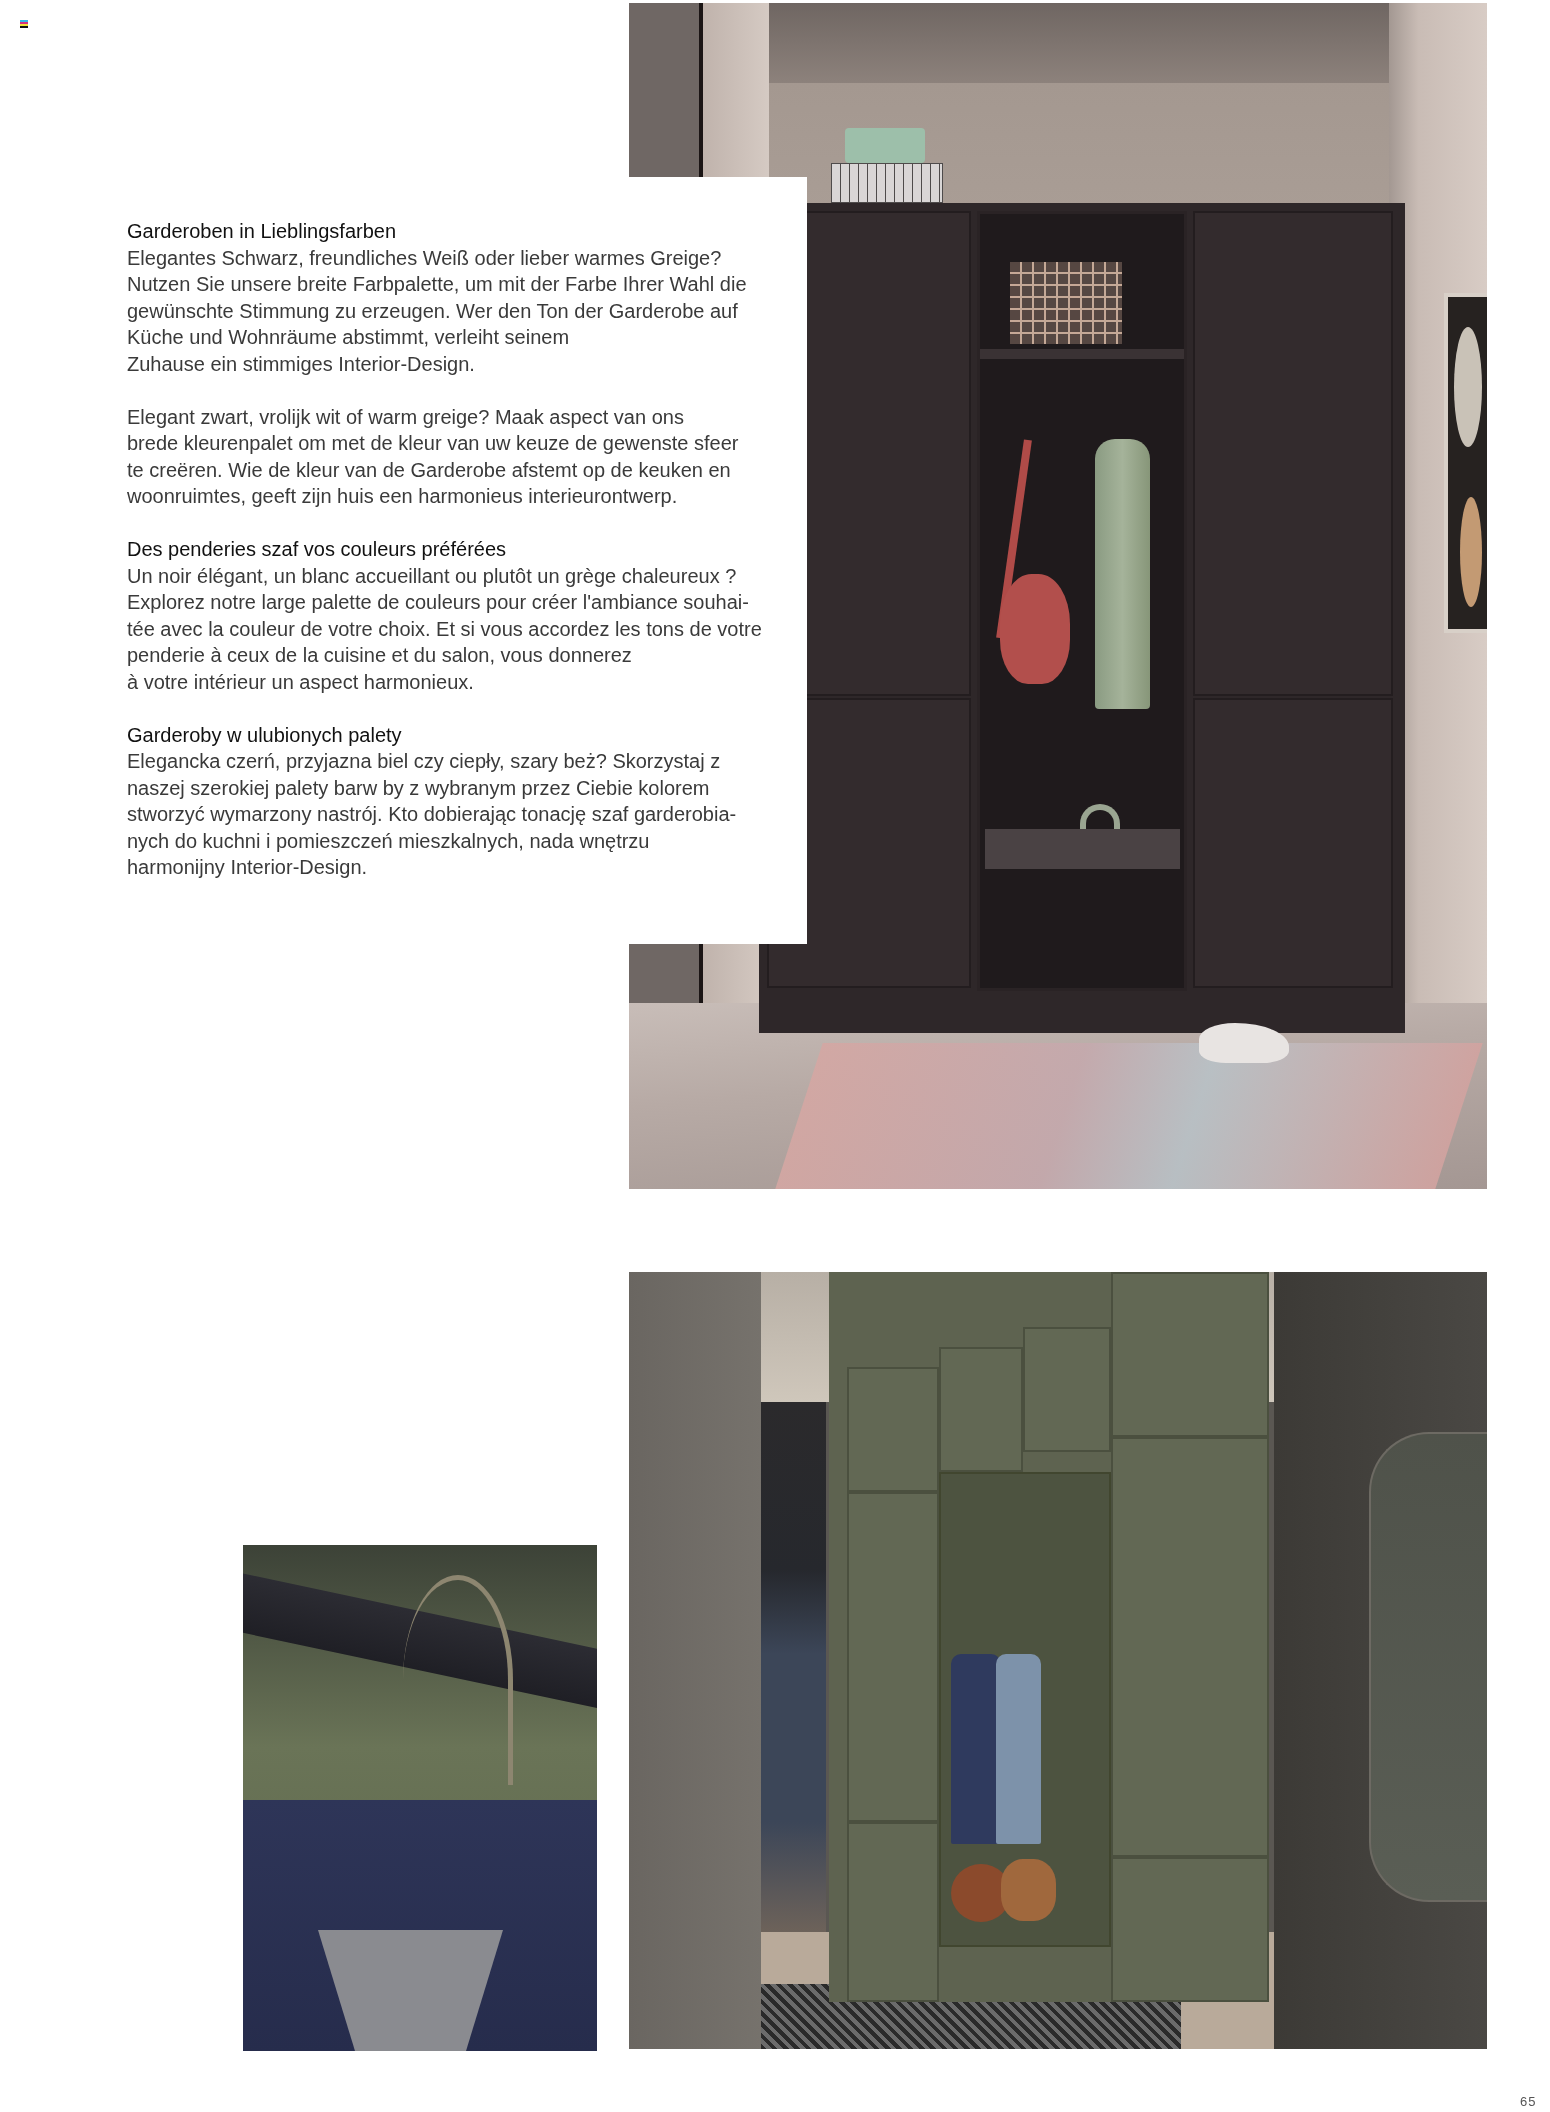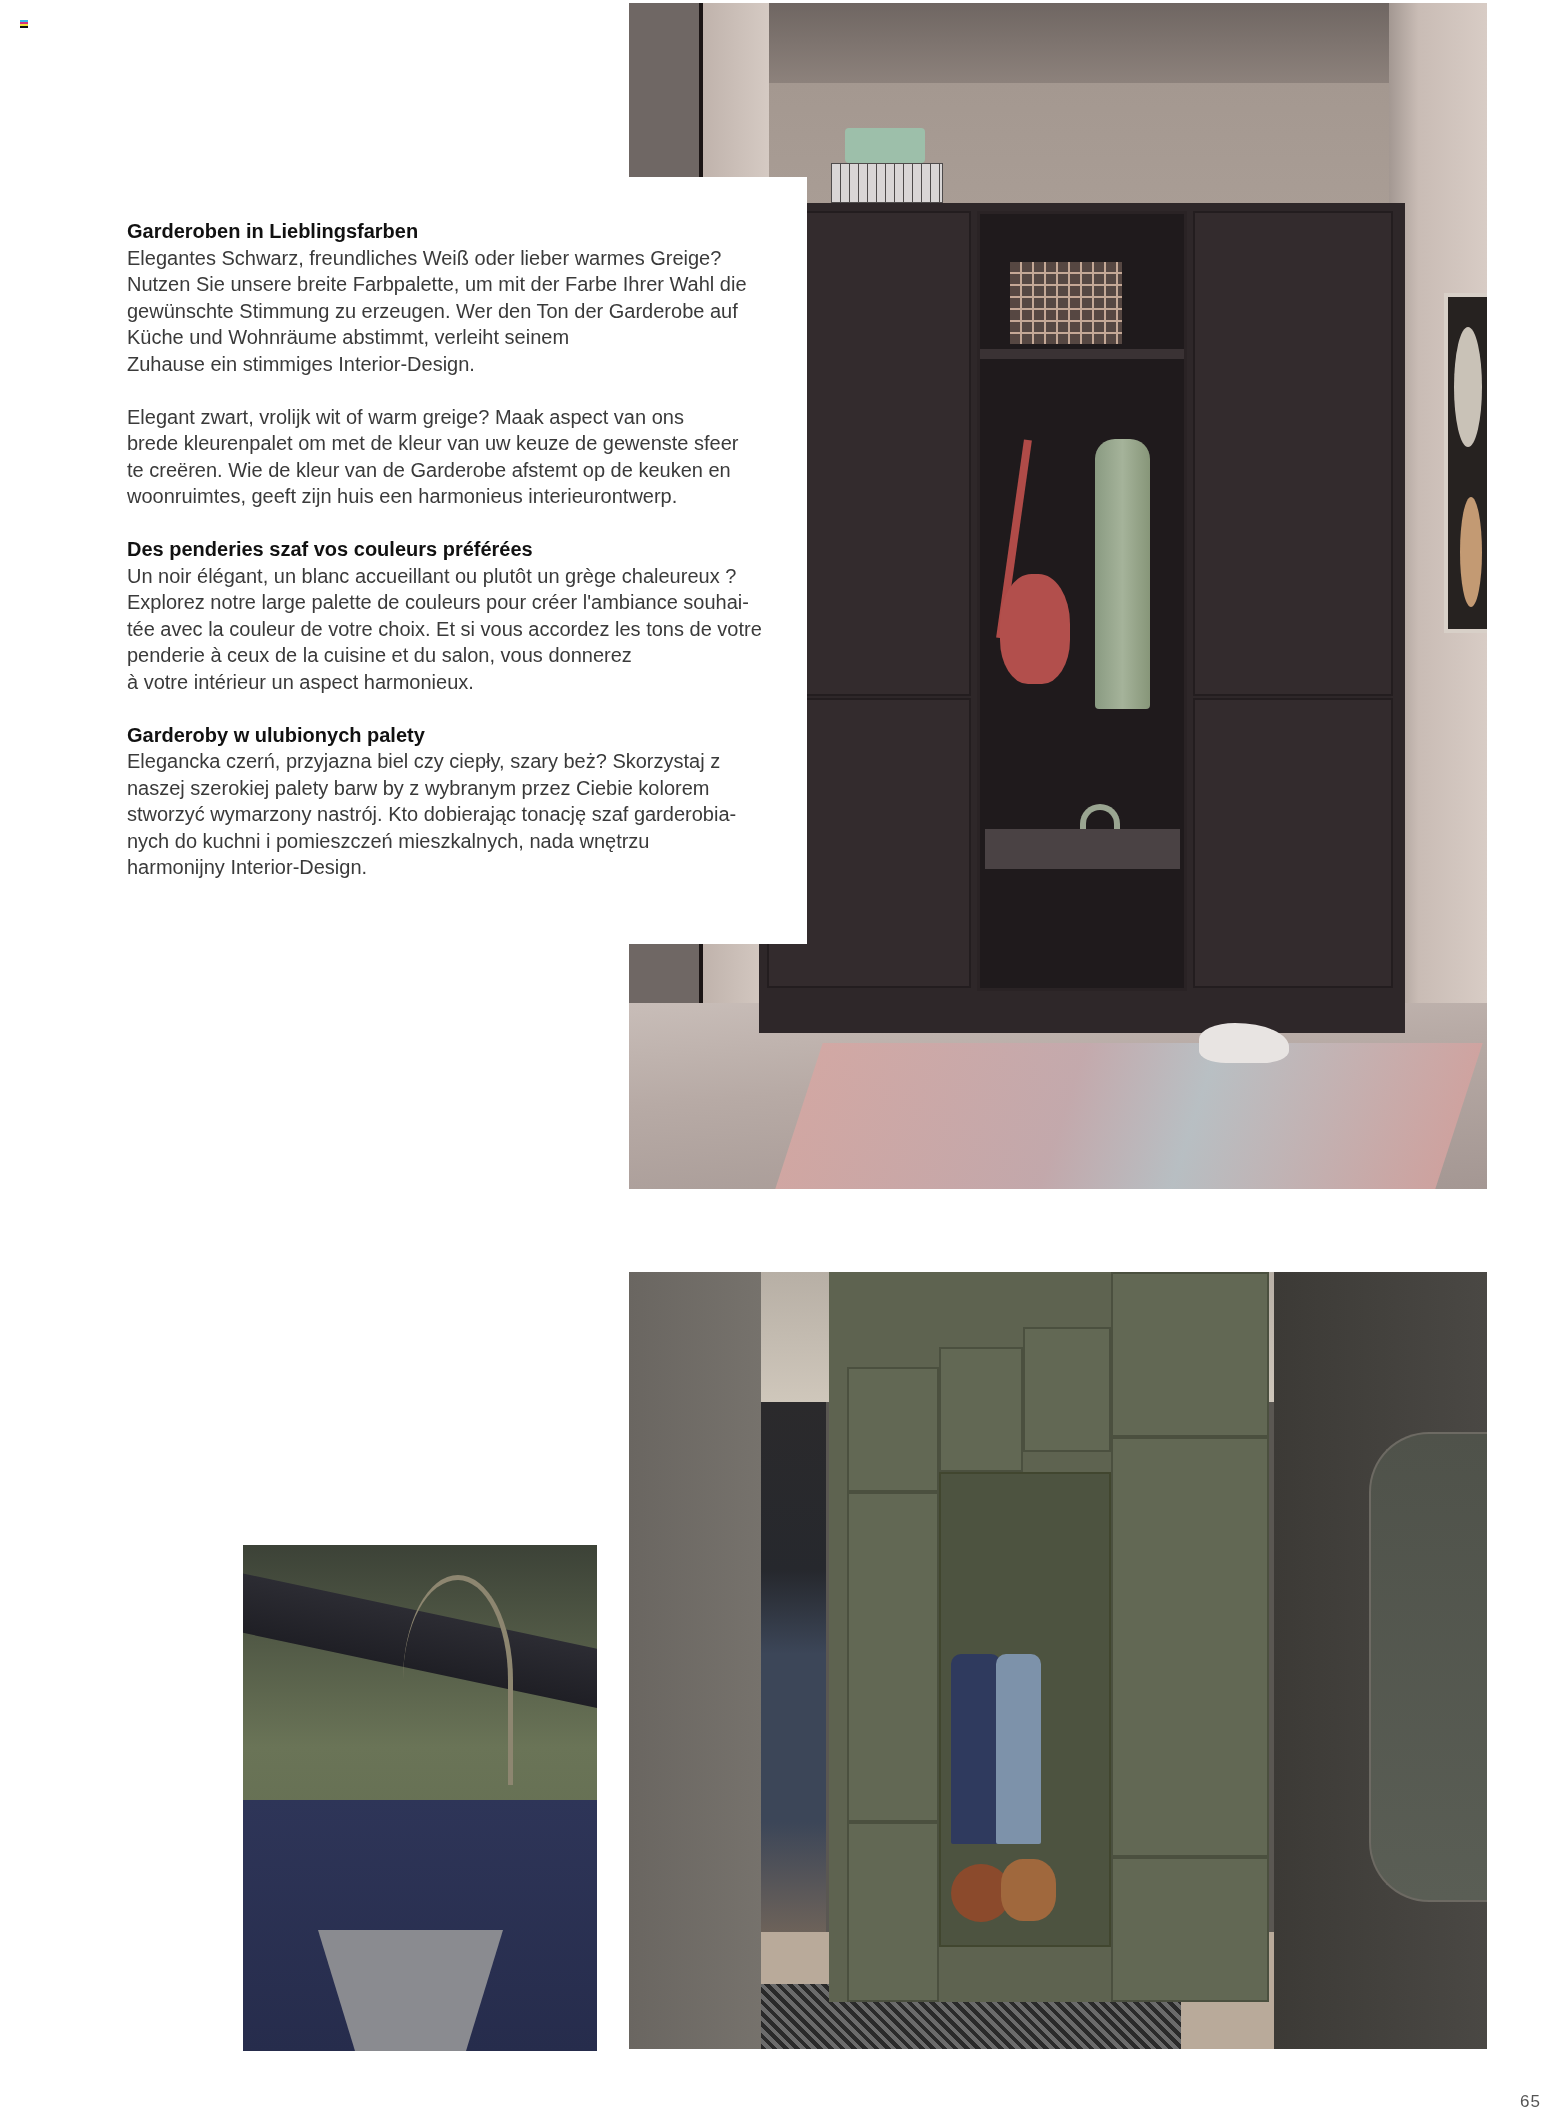--- a/index.html
+++ b/index.html
@@ -41,21 +41,21 @@
   #photo-top .floor{position:absolute;left:0;top:1000px;width:100%;height:186px;
      background:linear-gradient(175deg,#c8bdb8 0%,#b7aaa5 40%,#a49793 100%)}
   #photo-top .rug{position:absolute;left:170px;top:1040px;width:660px;height:146px;
      background:linear-gradient(90deg,#d4a7a3 0%,#c5a9ad 40%,#b9c2c7 60%,#d2a3a0 100%);transform:skewX(-18deg);opacity:.9}
   #photo-top .shoes{position:absolute;left:570px;top:1020px;width:90px;height:40px;background:#e8e4e2;border-radius:40% 60% 30% 30%}
 
   
   #text-card{position:absolute;left:0;top:177px;width:807px;height:767px;background:#ffffff}
   .text-block{position:absolute;left:127px;top:41px;width:660px;color:#333;font-size:20px;line-height:26.5px}
   .section{margin-bottom:26.5px}
-  .section h2{font-size:20px;font-weight:700;color:#111;line-height:26.5px}
+  .section h2{font-size:20px;font-weight:400;color:#111;line-height:26.5px}
   .section p{font-weight:400;color:#3a3a3a;white-space:pre-line}
 
   
   #photo-bottom{left:629px;top:1272px;width:858px;height:777px;background:#5a5752}
   #photo-bottom .leftwall{position:absolute;left:0;top:0;width:132px;height:100%;background:linear-gradient(90deg,#6a6661,#76726c)}
   #photo-bottom .ceiling{position:absolute;left:132px;top:0;width:520px;height:130px;background:linear-gradient(180deg,#b7afa5,#cfc7bb)}
   #photo-bottom .bgroom{position:absolute;left:132px;top:130px;width:65px;height:560px;background:linear-gradient(180deg,#2b2a2c 0%,#26282d 30%,#3c4658 45%,#3c4658 75%,#7a6a5a 100%)}
   #photo-bottom .floor{position:absolute;left:132px;top:660px;width:520px;height:117px;background:#b9aa9a}
   #photo-bottom .rugb{position:absolute;left:132px;top:712px;width:420px;height:65px;
      background:repeating-linear-gradient(45deg,#2a2a2a 0 4px,#6b6b6b 4px 8px)}
@@ -71,21 +71,21 @@
 
   
   #photo-hanger{left:243px;top:1545px;width:354px;height:506px;background:#5e6a4c}
   #photo-hanger .bg{position:absolute;inset:0;background:linear-gradient(180deg,#3c4237 0%,#6a7457 40%,#5a6449 100%)}
   #photo-hanger .rail{position:absolute;left:-40px;top:20px;width:460px;height:58px;background:linear-gradient(180deg,#2c2c33,#1f1f25);transform:rotate(12deg);transform-origin:left top}
   #photo-hanger .hook{position:absolute;left:160px;top:30px;width:110px;height:210px;border:5px solid #8d8670;border-radius:50% 50% 0 0;border-bottom:none;border-left:none}
   #photo-hanger .shirt{position:absolute;left:0;top:255px;width:354px;height:251px;background:linear-gradient(180deg,#2e3558,#262c4c)}
   #photo-hanger .collar{position:absolute;left:75px;top:385px;width:185px;height:121px;background:#8a8b90;clip-path:polygon(0 0,100% 0,80% 100%,20% 100%)}
 
   
-  #page-number{position:absolute;left:1520px;top:2092px;font-size:17px;line-height:20px;color:#555;font-weight:400;letter-spacing:1px}
+  #page-number{position:absolute;left:1520px;top:2092px;font-size:13px;line-height:20px;color:#555;font-weight:400;letter-spacing:1px}
 </style>
 </head>
 <body>
 
 <div class="cmyk">
   <span style="background:#35b8ea"></span>
   <span style="background:#d6317f"></span>
   <span style="background:#f3e23a"></span>
   <span style="background:#111"></span>
 </div>

